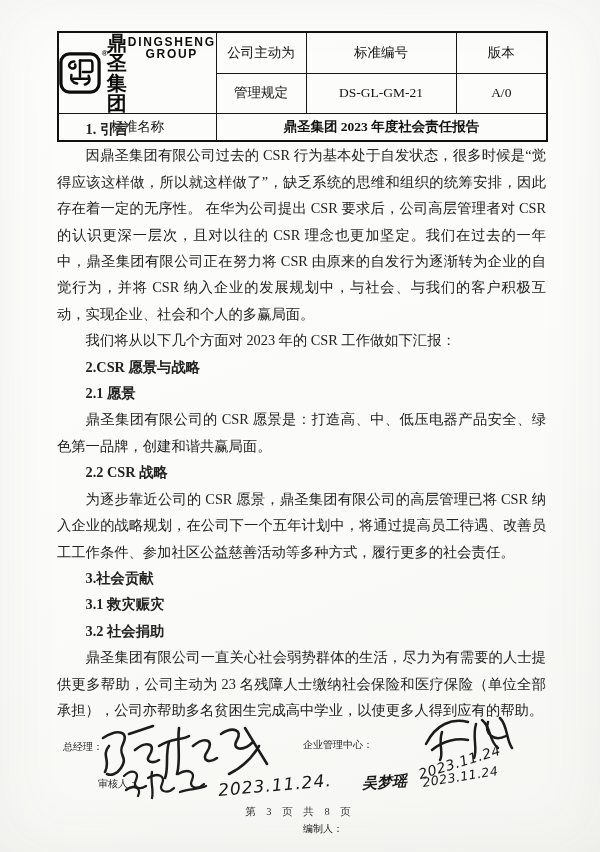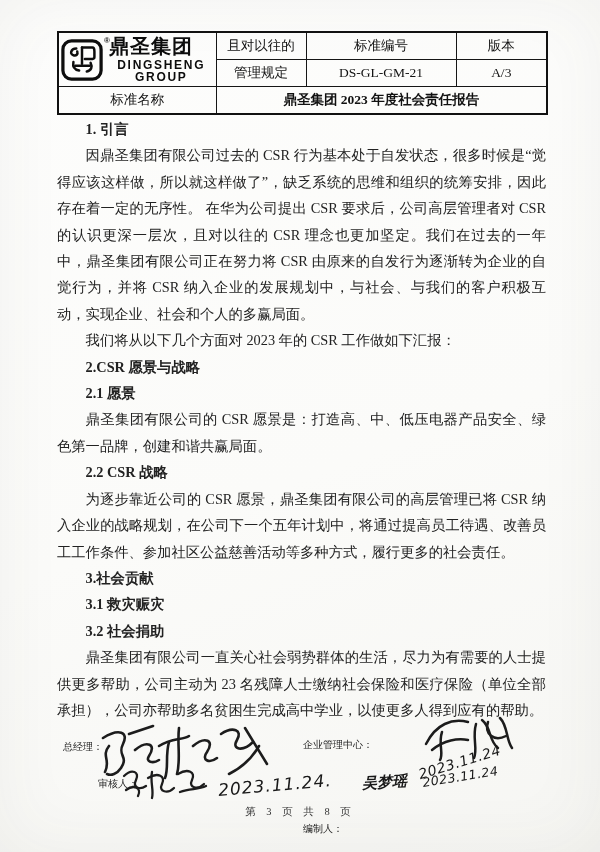--- a/index.html
+++ b/index.html
@@ -20,21 +20,21 @@
     font-size:13.5px;height:26px;padding:0 2px;color:#111;
   }
   table.doc-table{border:2.5px solid #111;}
   td.logo-cell{padding:2px 4px;}
   .logo{display:flex;align-items:center;justify-content:center;gap:6px;}
   .logo-mark{position:relative;flex:0 0 auto;width:42px;height:42px;}
   .reg{
     position:absolute;top:-3px;right:-7px;font-size:8px;font-weight:700;
     font-family:"Liberation Sans","DejaVu Sans",sans-serif;color:#111;
   }
-  .logo-text{display:flex;flex-direction:column;align-items:flex-start;line-height:1;}
+  .logo-text{display:flex;flex-direction:row;align-items:flex-start;line-height:1;}
   .logo-cn{
     font-family:"Liberation Sans","DejaVu Sans",sans-serif;
     font-weight:900;font-size:20px;letter-spacing:1px;color:#0c0c0c;
   }
   .logo-en{
     font-family:"Liberation Sans","DejaVu Sans",sans-serif;
     font-weight:700;font-size:12px;letter-spacing:1.7px;margin-top:3px;color:#0c0c0c;
   }
   .cell-bold{font-weight:bold;}
   
@@ -93,28 +93,28 @@
               </g>
             </svg>
             <span class="reg">®</span>
           </span>
           <span class="logo-text">
             <span class="logo-cn">鼎圣集团</span>
             <span class="logo-en">DINGSHENG GROUP</span>
           </span>
         </div>
       </td>
-      <td>且对以往的</td>
+      <td>公司主动为</td>
       <td>标准编号</td>
       <td>版本</td>
     </tr>
     <tr>
       <td>管理规定</td>
       <td>DS-GL-GM-21</td>
-      <td>A/3</td>
+      <td>A/0</td>
     </tr>
     <tr>
       <td>标准名称</td>
       <td colspan="3" class="cell-bold">鼎圣集团 2023 年度社会责任报告</td>
     </tr>
   </tbody>
     </table>
 
   <div class="body-text">
     <p class="h">1. 引言</p>

